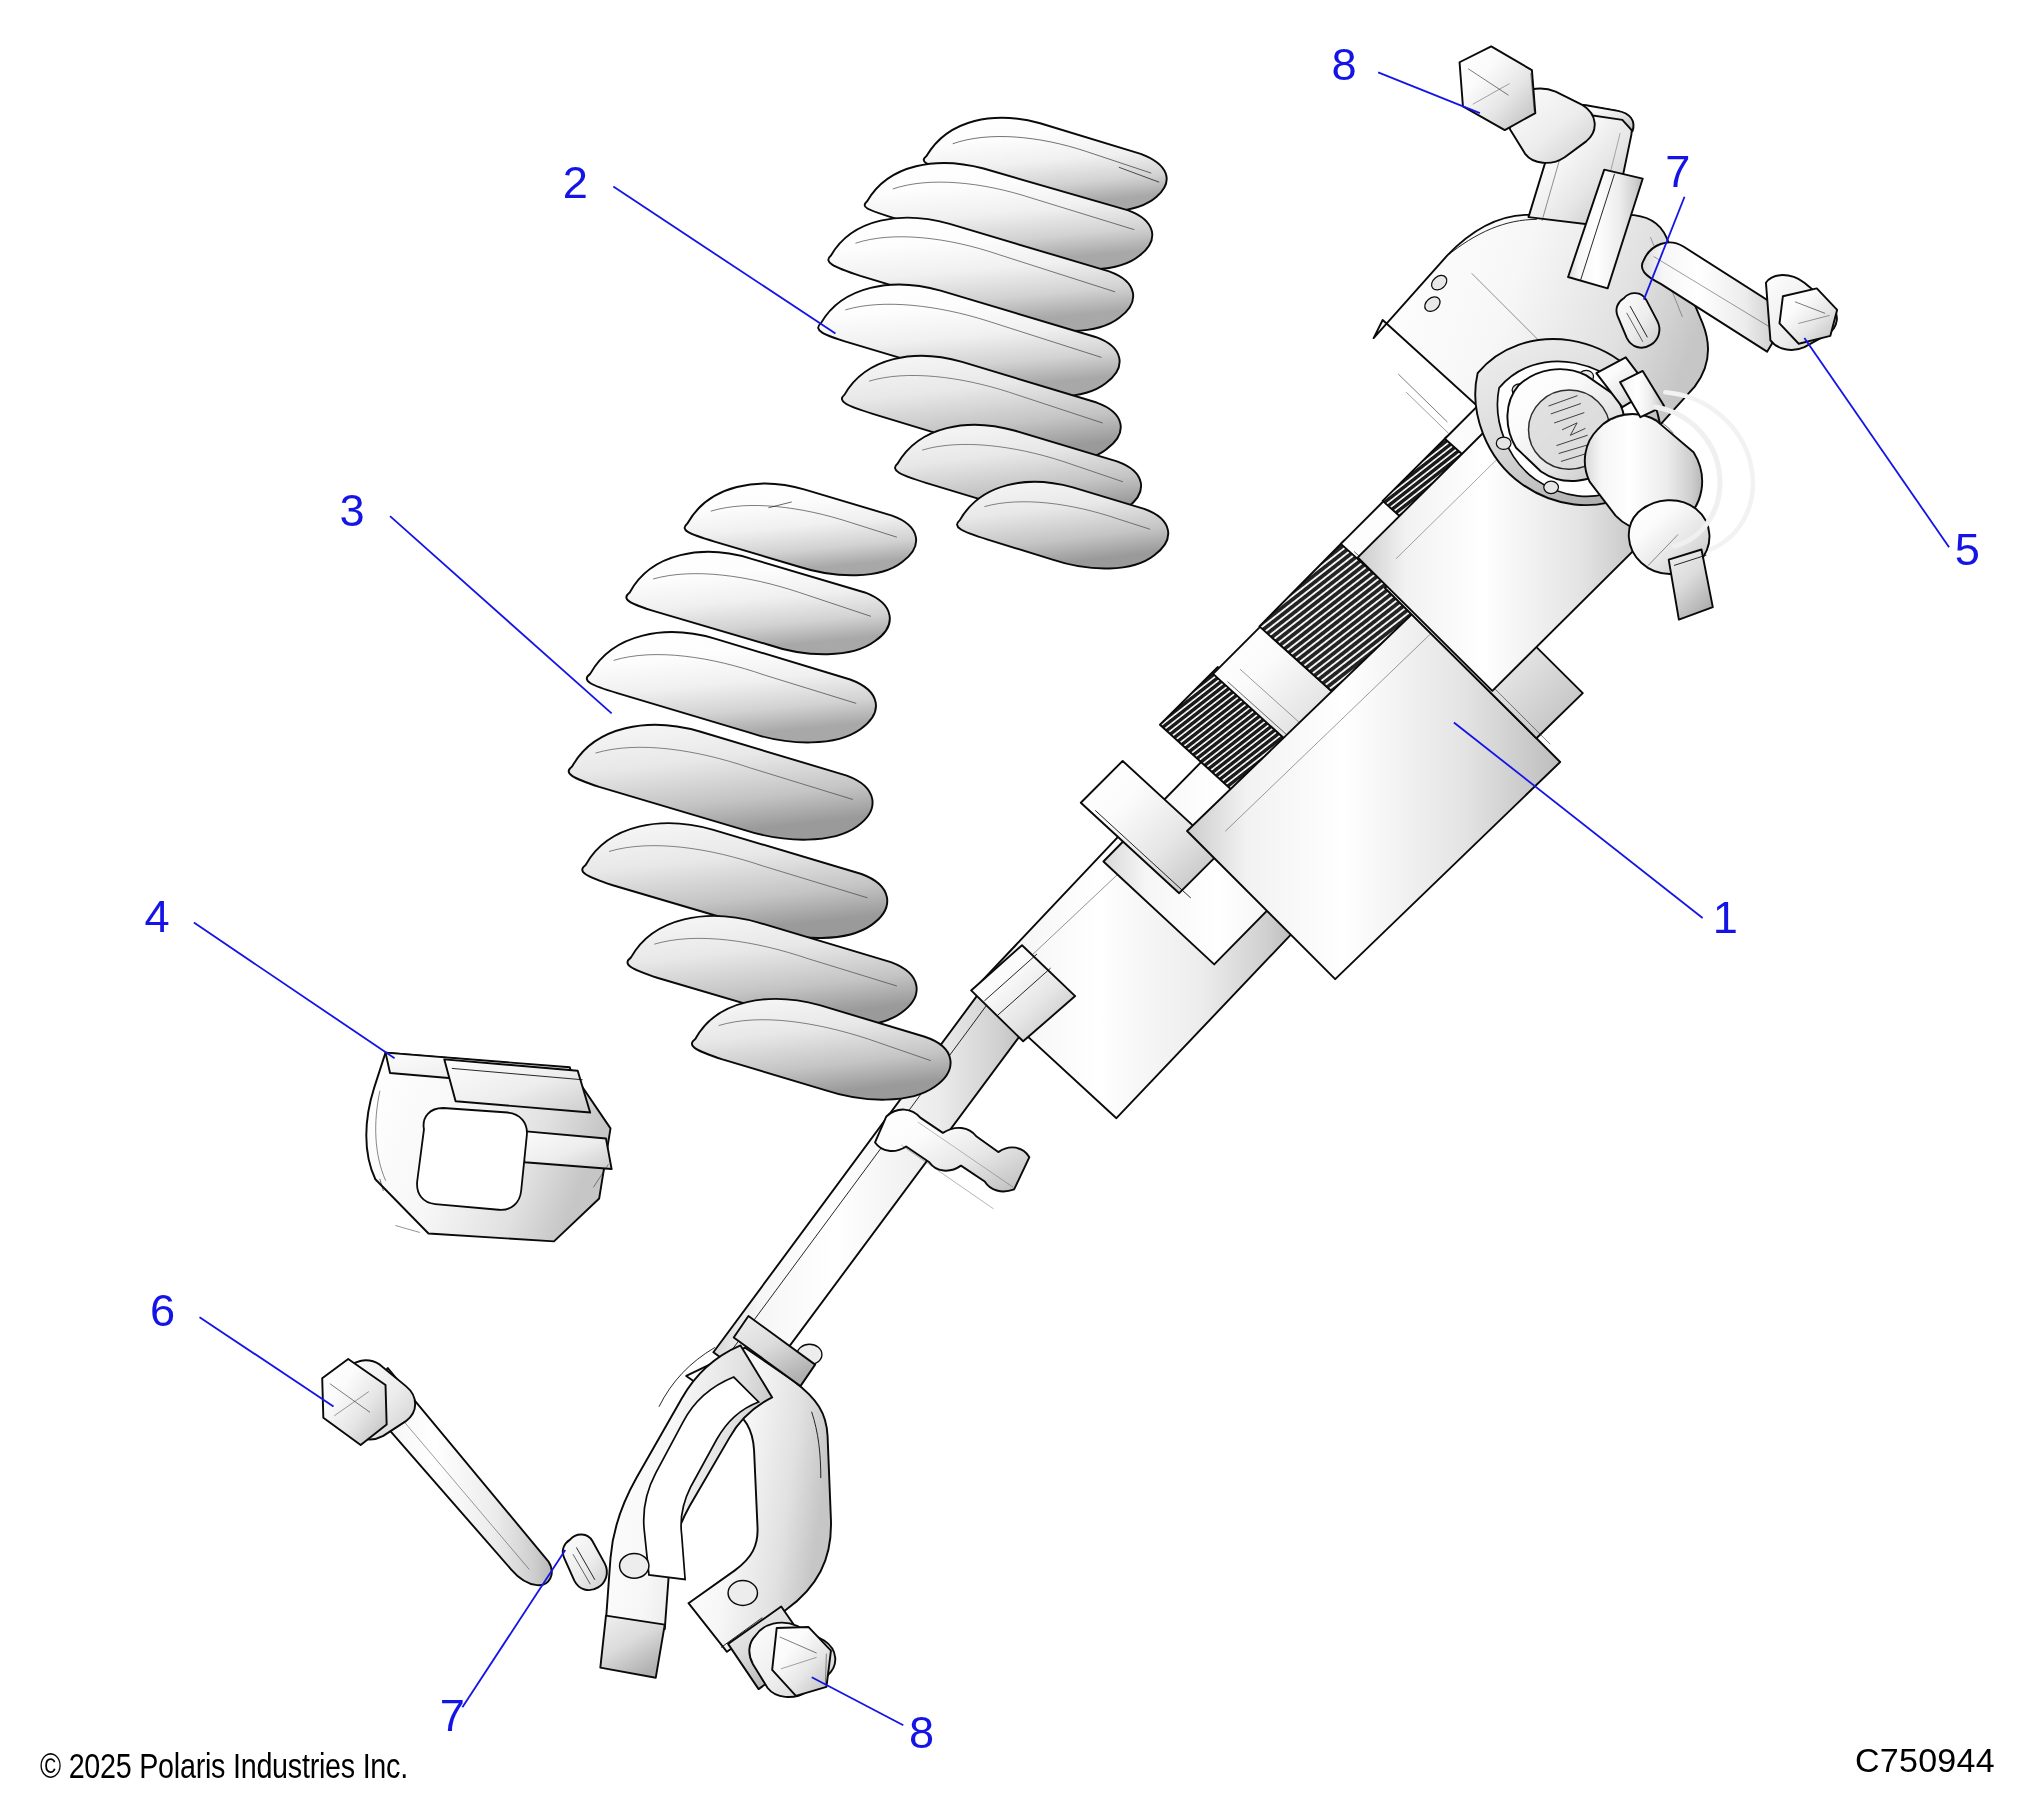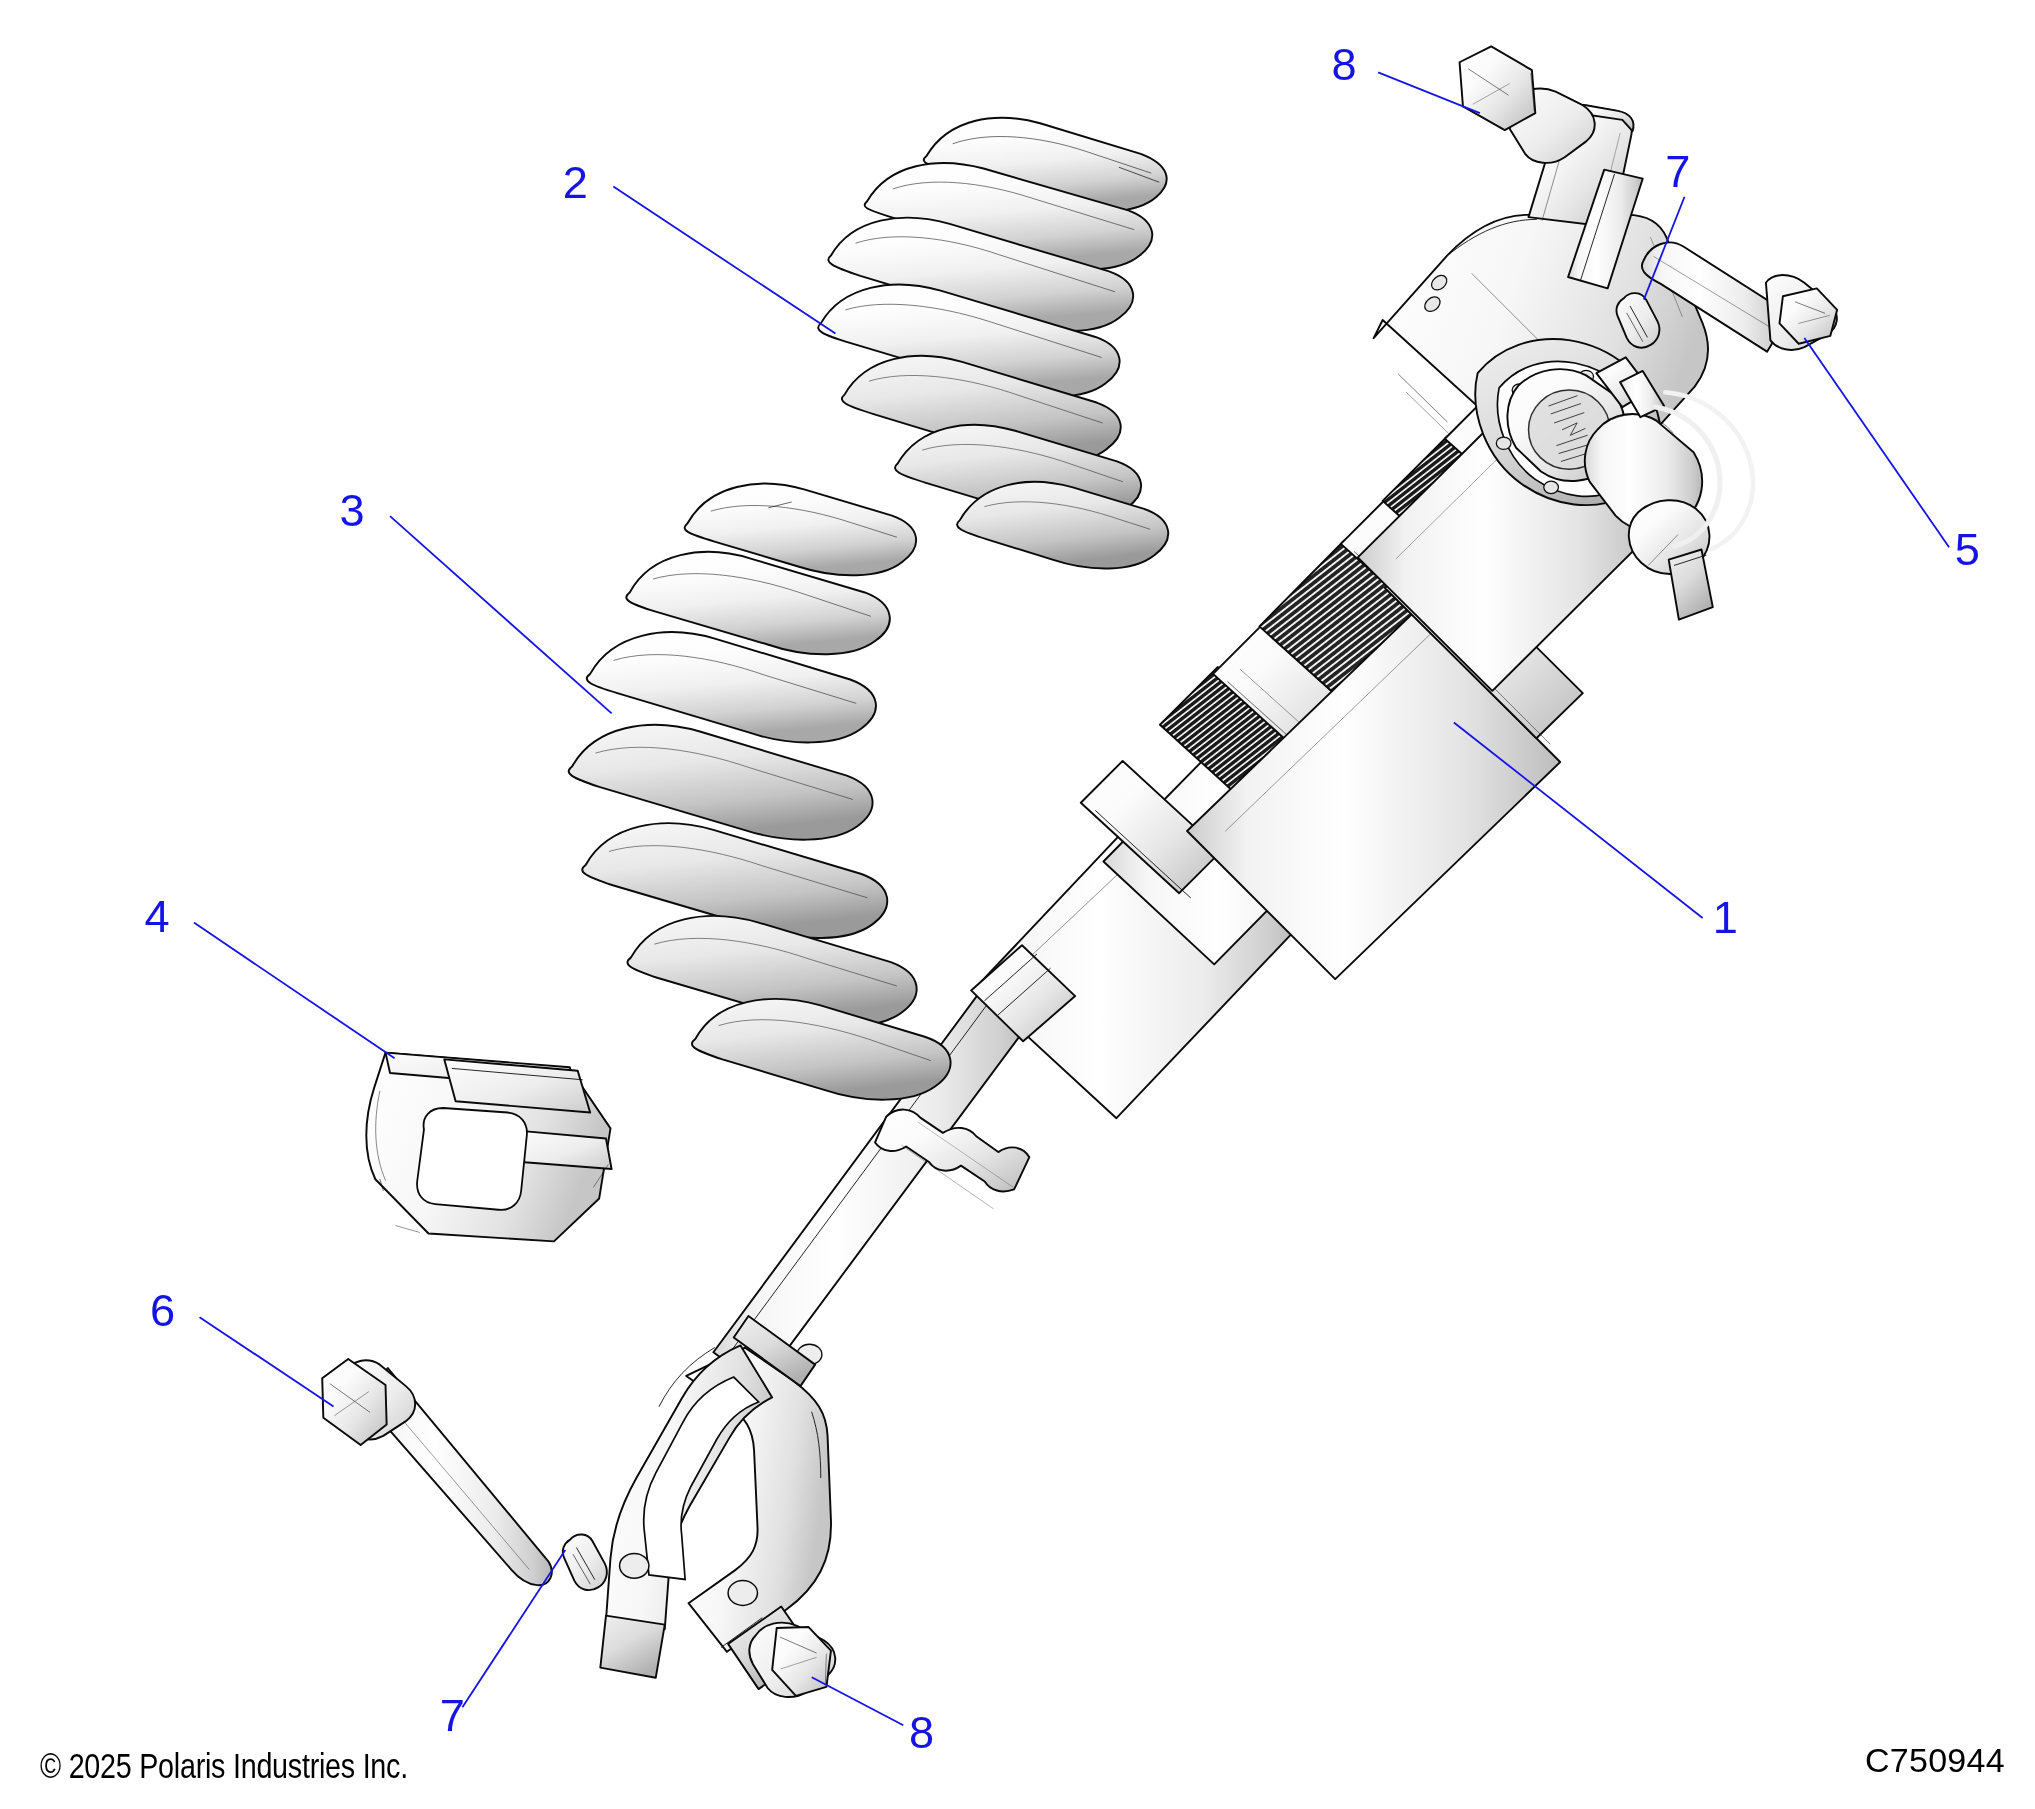--- a/index.html
+++ b/index.html
@@ -62,21 +62,21 @@
     font-family: "Liberation Sans", "DejaVu Sans", sans-serif;
     font-size: 35px;
     color: #000;
     letter-spacing: -0.3px;
     white-space: nowrap;
     transform: scaleX(0.82);
     transform-origin: left bottom;
   }
   .footer-partno {
     position: absolute;
-    right: 30px;
+    right: 40px;
     bottom: 29px;
     font-family: "Liberation Sans", sans-serif;
     font-size: 34px;
     color: #000;
     letter-spacing: 0.3px;
     white-space: nowrap;
   }
 </style>
 </head>
 <body>

